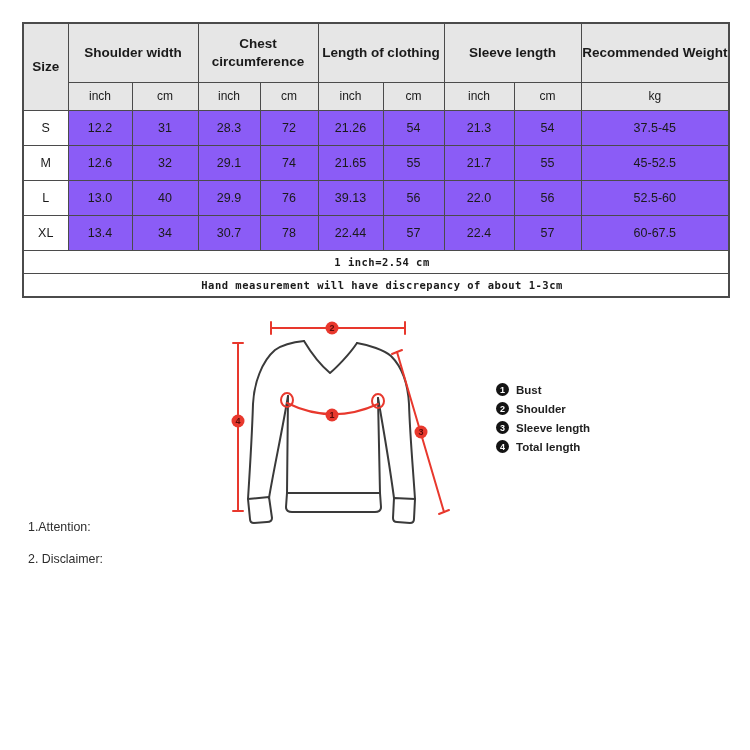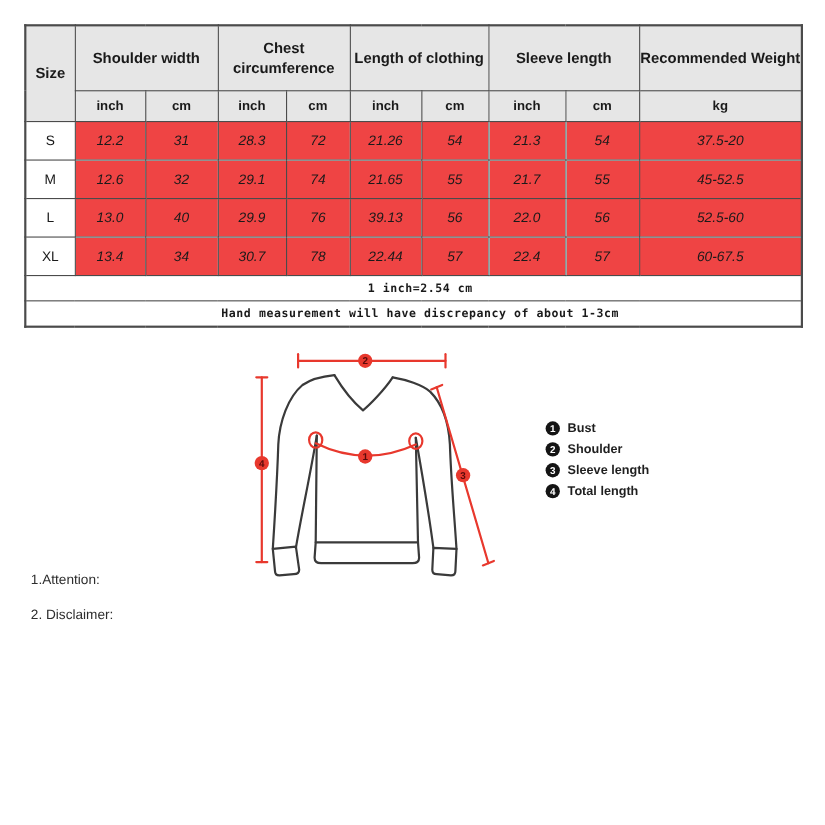--- a/index.html
+++ b/index.html
@@ -19,24 +19,24 @@
   }
   table.size-table th, table.size-table td {
     border:1px solid #4b4b4b; text-align:center; vertical-align:middle;
     color:#1a1a1a; padding:0; overflow:hidden;
   }
   th.group-head, th.size-head, th.weight-head {
     background:#e6e6e6; font-weight:bold; font-size:13.5px; line-height:1.3;
   }
   tr.group-row { height:59px; }
   tr.units-row { height:28px; }
-  tr.units-row th { background:#e6e6e6; font-weight:bold; font-size:12px; }
+  tr.units-row th { background:#e6e6e6; font-weight:normal; font-size:12px; }
   tbody tr.data-row { height:35px; }
   tbody th.size-cell { font-weight:normal; font-size:12.5px; background:#fff; }
-  tbody td.value-cell { font-size:12.5px; background:#ef4444;font-style:italic; }
+  tbody td.value-cell { font-size:12.5px; background:#8b5cf6; }
   tfoot td.note-cell {
     font-family:"DejaVu Sans Mono", monospace; font-weight:bold;
     font-size:10.5px; height:22px; background:#fff; letter-spacing:0.5px;padding-left:12px;
   }
 
   
   .diagram { position:absolute; left:224px; top:308px; width:272px; height:220px; }
   .diagram svg { display:block; }
 
   
@@ -100,21 +100,21 @@
         <tr class="data-row">
           <th class="size-cell">S</th>
           <td class="value-cell">12.2</td>
           <td class="value-cell">31</td>
           <td class="value-cell">28.3</td>
           <td class="value-cell">72</td>
           <td class="value-cell">21.26</td>
           <td class="value-cell">54</td>
           <td class="value-cell">21.3</td>
           <td class="value-cell">54</td>
-          <td class="value-cell">37.5-20</td>
+          <td class="value-cell">37.5-45</td>
         </tr>
         <tr class="data-row">
           <th class="size-cell">M</th>
           <td class="value-cell">12.6</td>
           <td class="value-cell">32</td>
           <td class="value-cell">29.1</td>
           <td class="value-cell">74</td>
           <td class="value-cell">21.65</td>
           <td class="value-cell">55</td>
           <td class="value-cell">21.7</td>

